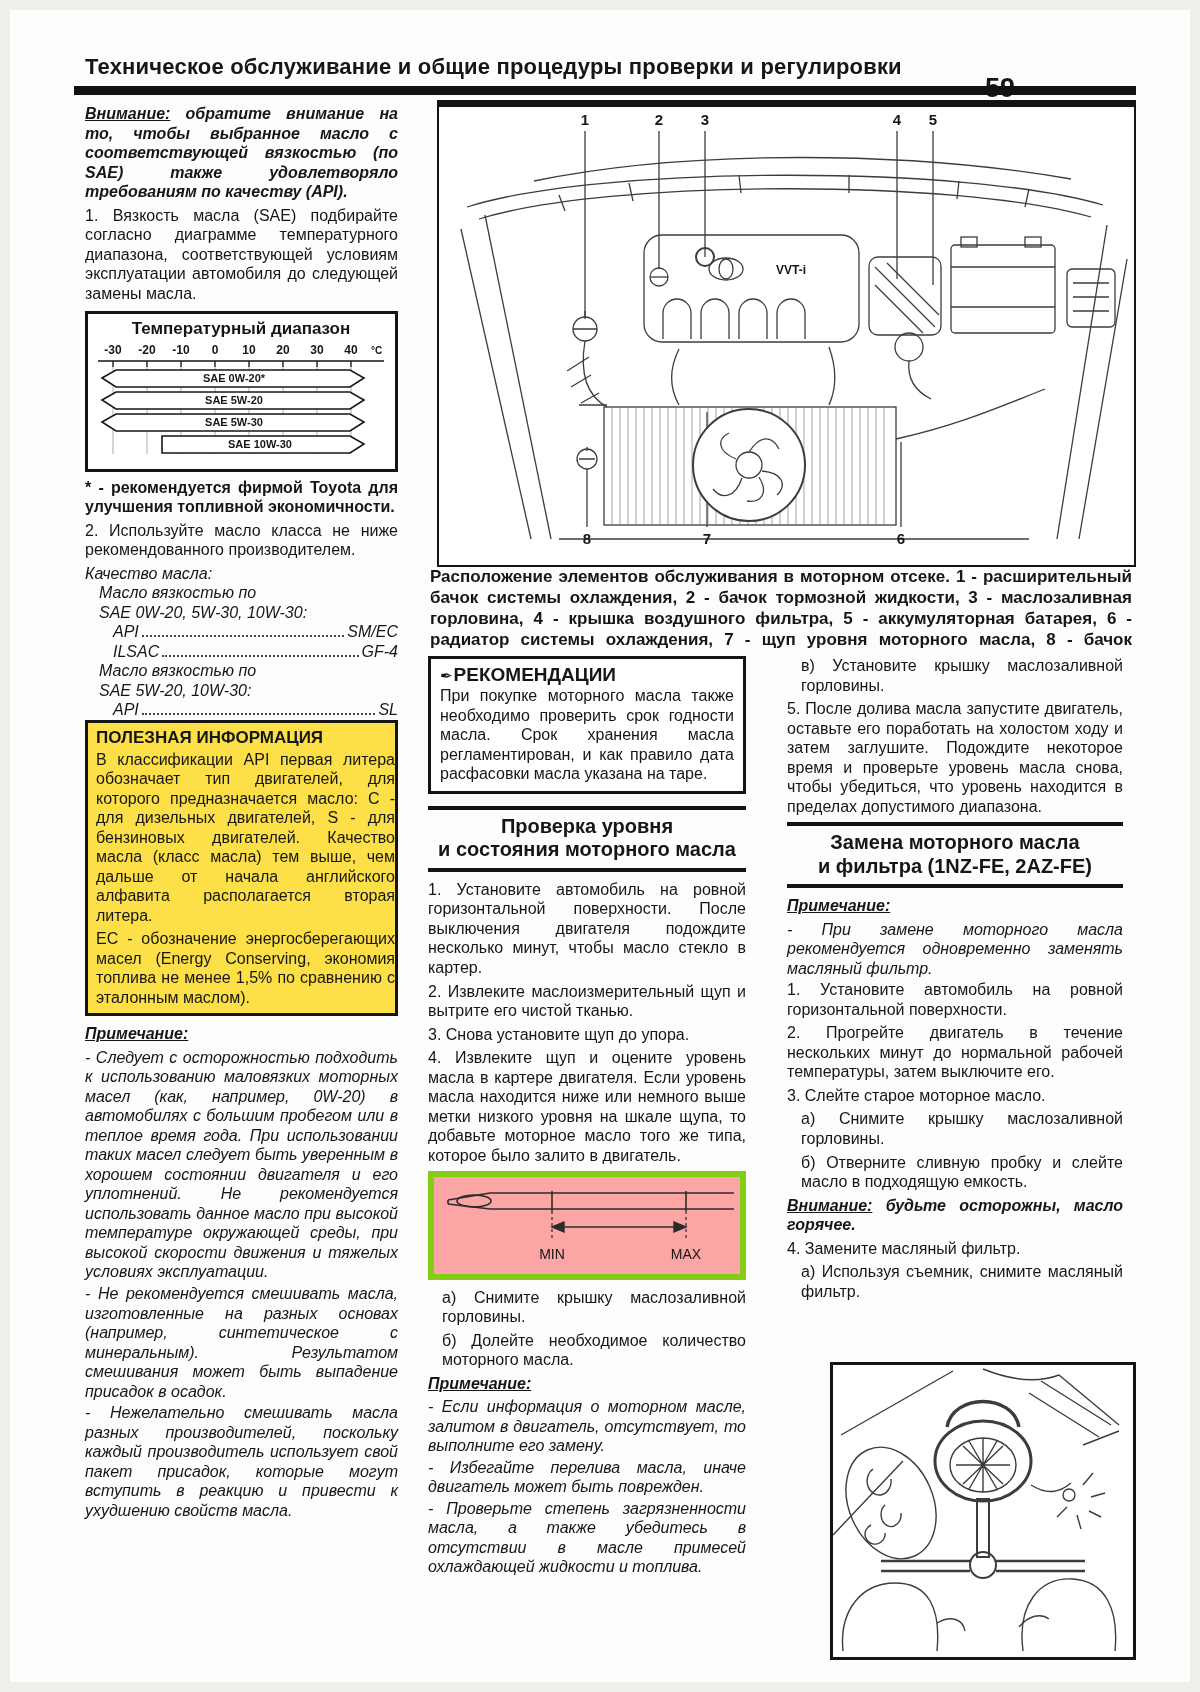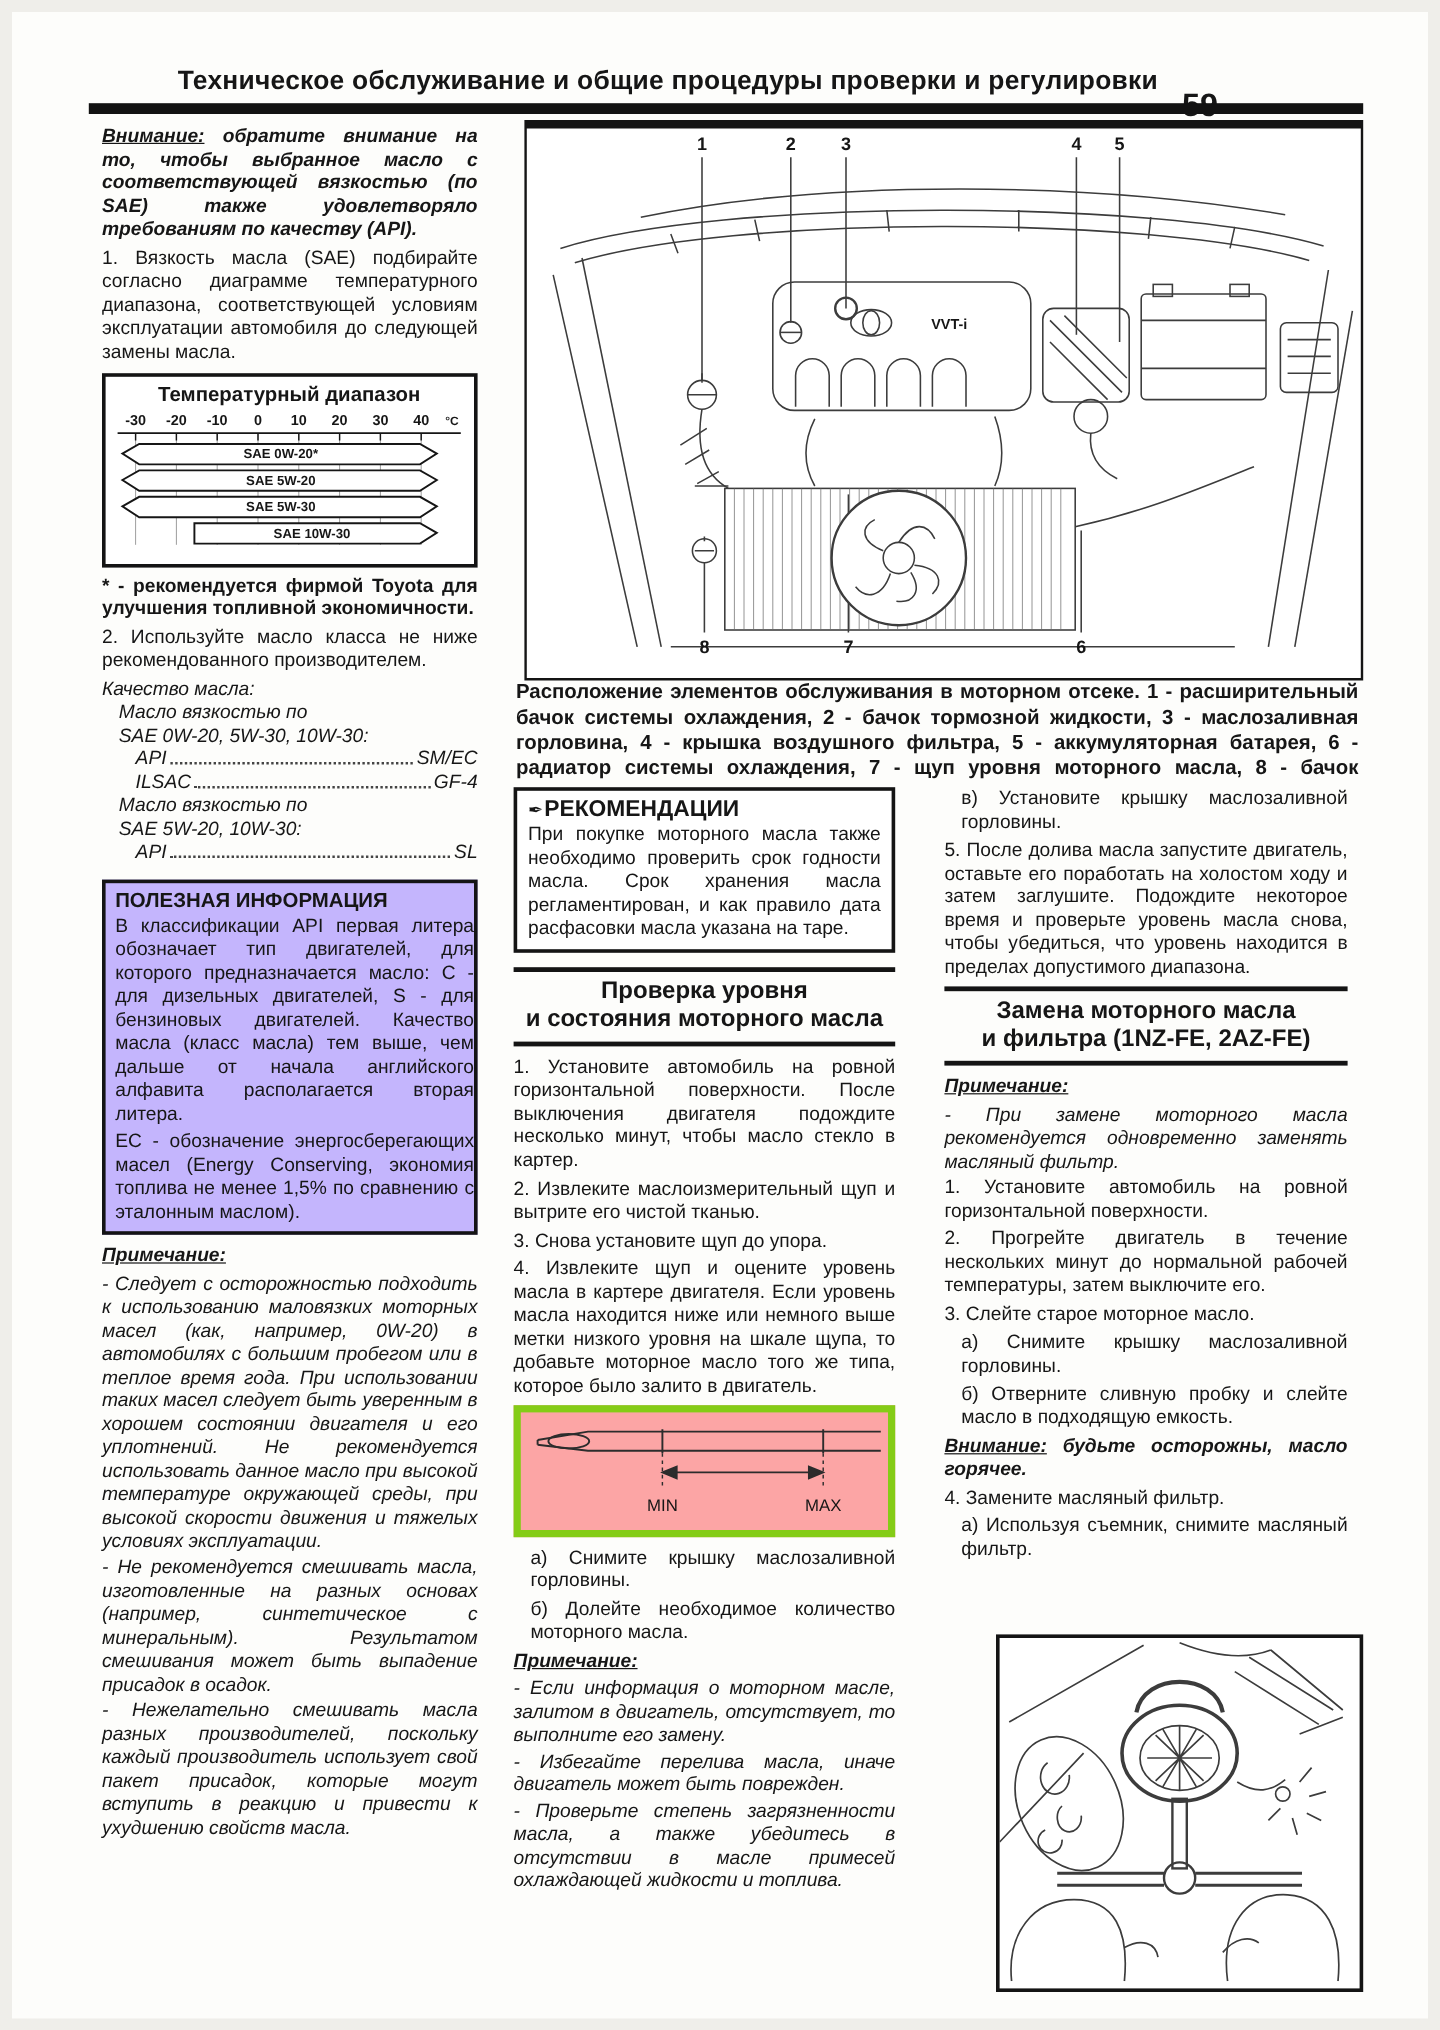--- a/index.html
+++ b/index.html
@@ -1,42 +1,42 @@
 <!DOCTYPE html>
 <html><head>
 <meta charset="utf-8">
 <style>
   html,body{margin:0;padding:0;background:#e9e8e4;}
   #page{position:relative;width:1200px;height:1692px;background:#fdfdfb;margin:0 auto;
         font-family:"Liberation Sans","DejaVu Sans",sans-serif;color:#161616;
         box-shadow:inset 0 0 0 10px #efeeea; overflow:hidden;}
   .abs{position:absolute;}
   
-  #hdr-title{left:85px;top:54px;width:880px;text-align:right;font-weight:bold;font-size:22px;letter-spacing:.2px;}
+  #hdr-title{left:85px;top:54px;width:880px;text-align:left;font-weight:bold;font-size:22px;letter-spacing:.2px;}
   #hdr-num{left:985px;top:48px;width:70px;font-weight:bold;font-size:27px;margin-top:25px;}
   #hdr-rule{left:74px;top:86px;width:1062px;height:9px;background:#121212;}
   
   .col{font-size:16px;line-height:1.22;text-align:justify;}
   #col-left{left:85px;top:104px;width:313px;}
   #col-mid{left:428px;top:656px;width:318px;}
   #col-right{left:787px;top:656px;width:336px;}
   p{margin:0 0 4px 0;}
   .b{font-weight:bold;} .i{font-style:italic;} .u{text-decoration:underline;}
   .lbl{font-weight:bold;font-style:italic;text-decoration:underline;}
   .note-item{font-style:italic;margin-bottom:2px;}
   .sub{padding-left:14px;}
   
   #temp-box{border:3px solid #141414;margin:8px 0 6px 0;background:#fff;}
   
   .spec{font-style:italic;}
   .spec .ind1{padding-left:14px;}
   .spec-row{display:flex;align-items:baseline;padding-left:28px;font-style:italic;}
   .spec-row .dots{flex:1;border-bottom:2px dotted #444;margin:0 3px 3px 3px;height:1px;}
   
-  #info-box{border:3px solid #141414;padding:5px 0 6px 8px;margin:12px 0 8px 0;background:#c4b5fd;}
+  #info-box{border:3px solid #141414;padding:5px 0 6px 8px;margin:0 0 8px 0;background:#fde047;}
   #info-box .hd{font-weight:bold;font-size:17px;margin-bottom:1px;}
   
   #figure-box{left:437px;top:100px;width:695px;height:458px;border:2px solid #141414;border-top:7px solid #141414;background:#fff;}
   #fig-caption{left:430px;top:566px;width:702px;font-weight:bold;font-size:17px;line-height:1.24;text-align:justify;}
   
   #rec-box{border:3px solid #141414;padding:4px 9px 7px 9px;margin-bottom:12px;background:#fff;}
   #rec-box .hd{font-weight:bold;font-size:19px;}
   .pen{font-size:15px;margin-right:1px;}
   
   .section-hd{border-top:4px solid #141414;border-bottom:4px solid #141414;

